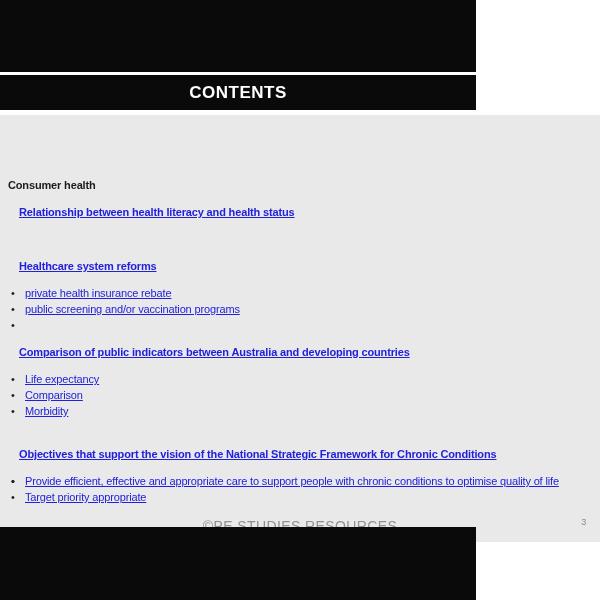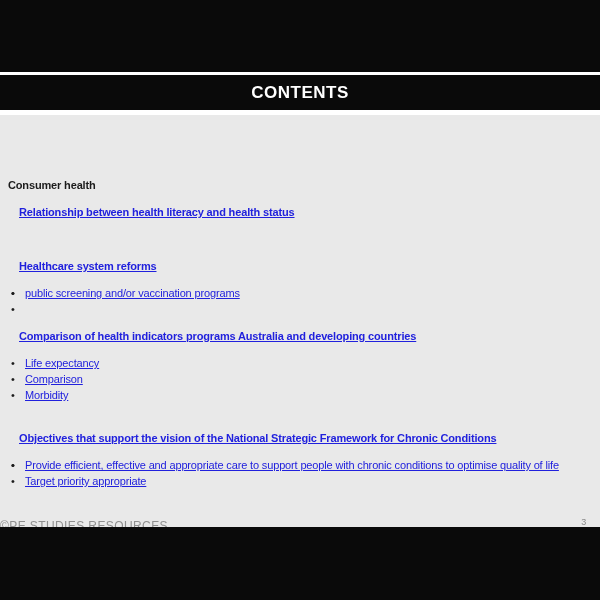--- a/index.html
+++ b/index.html
@@ -1,21 +1,21 @@
 <!DOCTYPE html>
 <html><head>
 <meta charset="utf-8">
 <style>
   html,body{margin:0;padding:0;}
   body{
     width:600px;height:600px;position:relative;background:#ffffff;
     font-family:"Liberation Sans", sans-serif;
     -webkit-font-smoothing:antialiased;
   }
-  .bar{position:absolute;left:0;width:600px;background:#0a0a0a;}
+  .bar{position:absolute;left:0;width:476px;background:#0a0a0a;}
   .bar-top{top:0;height:72px;}
   .title-bar{
     top:75px;height:35px;display:flex;align-items:center;justify-content:center;
   }
   .title-bar .title-text{
     color:#ffffff;font-size:17px;font-weight:bold;letter-spacing:0.5px;
   }
   .bar-bottom{top:527px;height:73px;}
   .slide-body{
     position:absolute;top:115px;left:0;width:600px;height:427px;
@@ -28,22 +28,22 @@
   p.line{margin:11px;}
   a.link{color:#2121dd;text-decoration:underline;cursor:pointer;}
   a.link.bold{font-weight:bold;}
   .sp{height:16px;}
   ul.link-list{margin:0;padding:0;list-style:none;}
   ul.link-list li{position:relative;padding-left:17px;margin:0;}
   ul.link-list li .bullet{
     position:absolute;left:3px;top:0;color:#1b1b1b;font-size:11px;
   }
   .footer-copy{
-    position:absolute;left:0;right:0;bottom:10px;text-align:left;
-    color:#8f8f8f;font-size:12px;letter-spacing:0.4px;line-height:11px;
+    position:absolute;left:0;right:0;bottom:10px;text-align:center;
+    color:#8f8f8f;font-size:14px;letter-spacing:0.4px;line-height:11px;
   }
   .page-number{
     position:absolute;right:14px;bottom:15px;color:#8a8a8a;font-size:9px;line-height:10px;
   }
 </style>
 </head>
 <body>
 
 <div class="bar bar-top"></div>
 
@@ -59,34 +59,35 @@
   </p>
 
   <div class="sp"></div>
 
   <p class="line">
     <a class="link bold">Healthcare system reforms</a>
   </p>
   <ul class="link-list">
     <li>
       <span class="bullet">•</span>
+      <a class="link">private health insurance rebate</a>
     </li>
     <li>
       <span class="bullet">•</span>
       <a class="link">public screening and/or vaccination programs</a>
     </li>
     <li>
       <span class="bullet">•</span>
     </li>
   </ul>
 
   <div class="sp"></div>
 
   <p class="line">
-    <a class="link bold">Comparison of health indicators programs Australia and developing countries</a>
+    <a class="link bold">Comparison of public indicators between Australia and developing countries</a>
   </p>
   <ul class="link-list">
     <li>
       <span class="bullet">•</span>
       <a class="link">Life expectancy</a>
     </li>
     <li>
       <span class="bullet">•</span>
       <a class="link">Comparison</a>
     </li>

